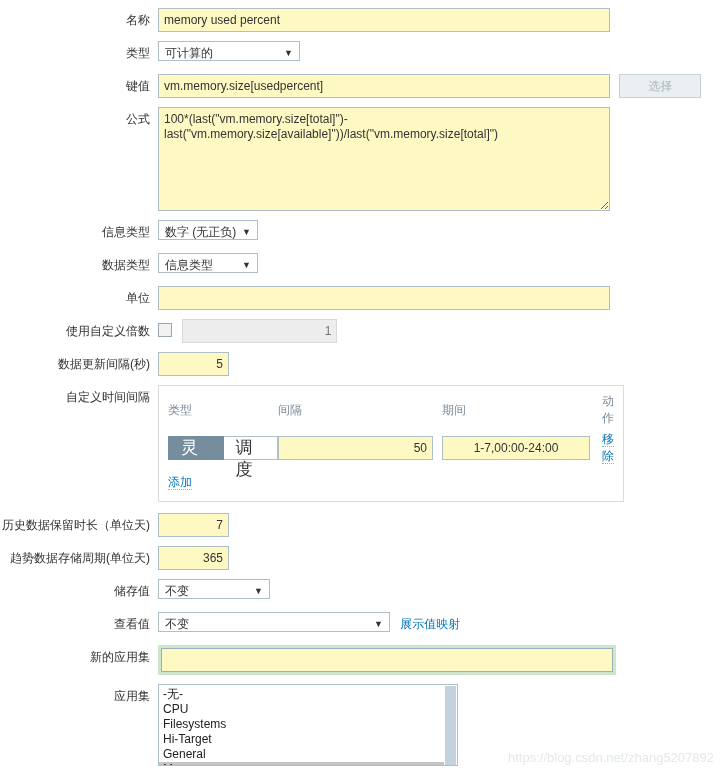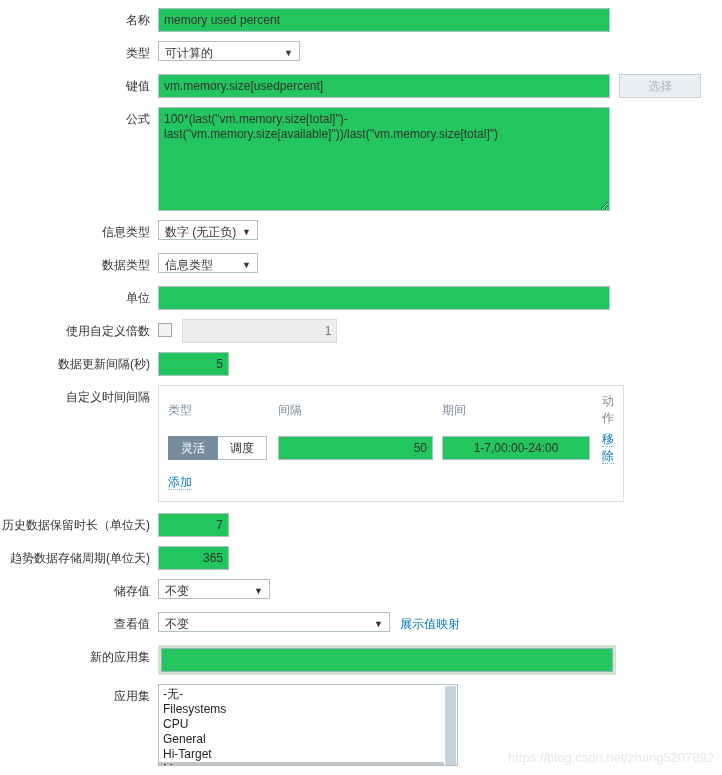--- a/index.html
+++ b/index.html
@@ -24,21 +24,21 @@
     line-height: 24px;
     white-space: nowrap;
   }
   .ctl { flex: 1; position: relative; }
 
   input.txt, textarea.txt {
     font-family: "Liberation Sans", "DejaVu Sans", sans-serif;
     font-size: 12px;
     color: #333;
     border: 1px solid #b0bec5;
-    background: #22c55e;
+    background: #fef9c3;
     height: 24px;
     padding: 2px 5px;
     outline: none;
     vertical-align: top;
   }
   textarea.txt { resize: vertical; line-height: 15px; padding: 4px 5px; }
   input.num { text-align: right; }
 
   .sel {
     position: relative;
@@ -102,21 +102,21 @@
   }
   .itbl th.act { text-align: right; }
   .itbl td { padding: 0; vertical-align: middle; }
 
   .toggle { display: inline-flex; }
   .toggle span {
     display: inline-block;
     border: 1px solid #b0bec5;
     height: 24px; line-height: 22px;
     padding: 0 12px;
-    font-size: 12px;
+    font-size: 17px;
     background: #fff;
     color: #333;
     cursor: default;
   }
   .toggle span.on {
     background: #768d9e;
     border-color: #768d9e;
     color: #fff;
   }
   .toggle span + span { border-left: none; }
@@ -339,24 +339,24 @@
       </span>
     </div>
   </div>
 
   <div class="row">
     <div class="lbl">应用集</div>
     <div class="ctl">
       <div class="listbox">
         <div class="items">
             <div class="item">-无-</div>
+            <div class="item">CPU</div>
             <div class="item">Filesystems</div>
-            <div class="item">CPU</div>
+            <div class="item">Hi-Target</div>
             <div class="item">General</div>
-            <div class="item">Hi-Target</div>
             <div class="item sel-item">Memory</div>
           </div>
         <div class="sbar">
           <div class="sthumb"></div>
         </div>
       </div>
     </div>
   </div>
 
   <div class="watermark">https://blog.csdn.net/zhang5207892</div>

